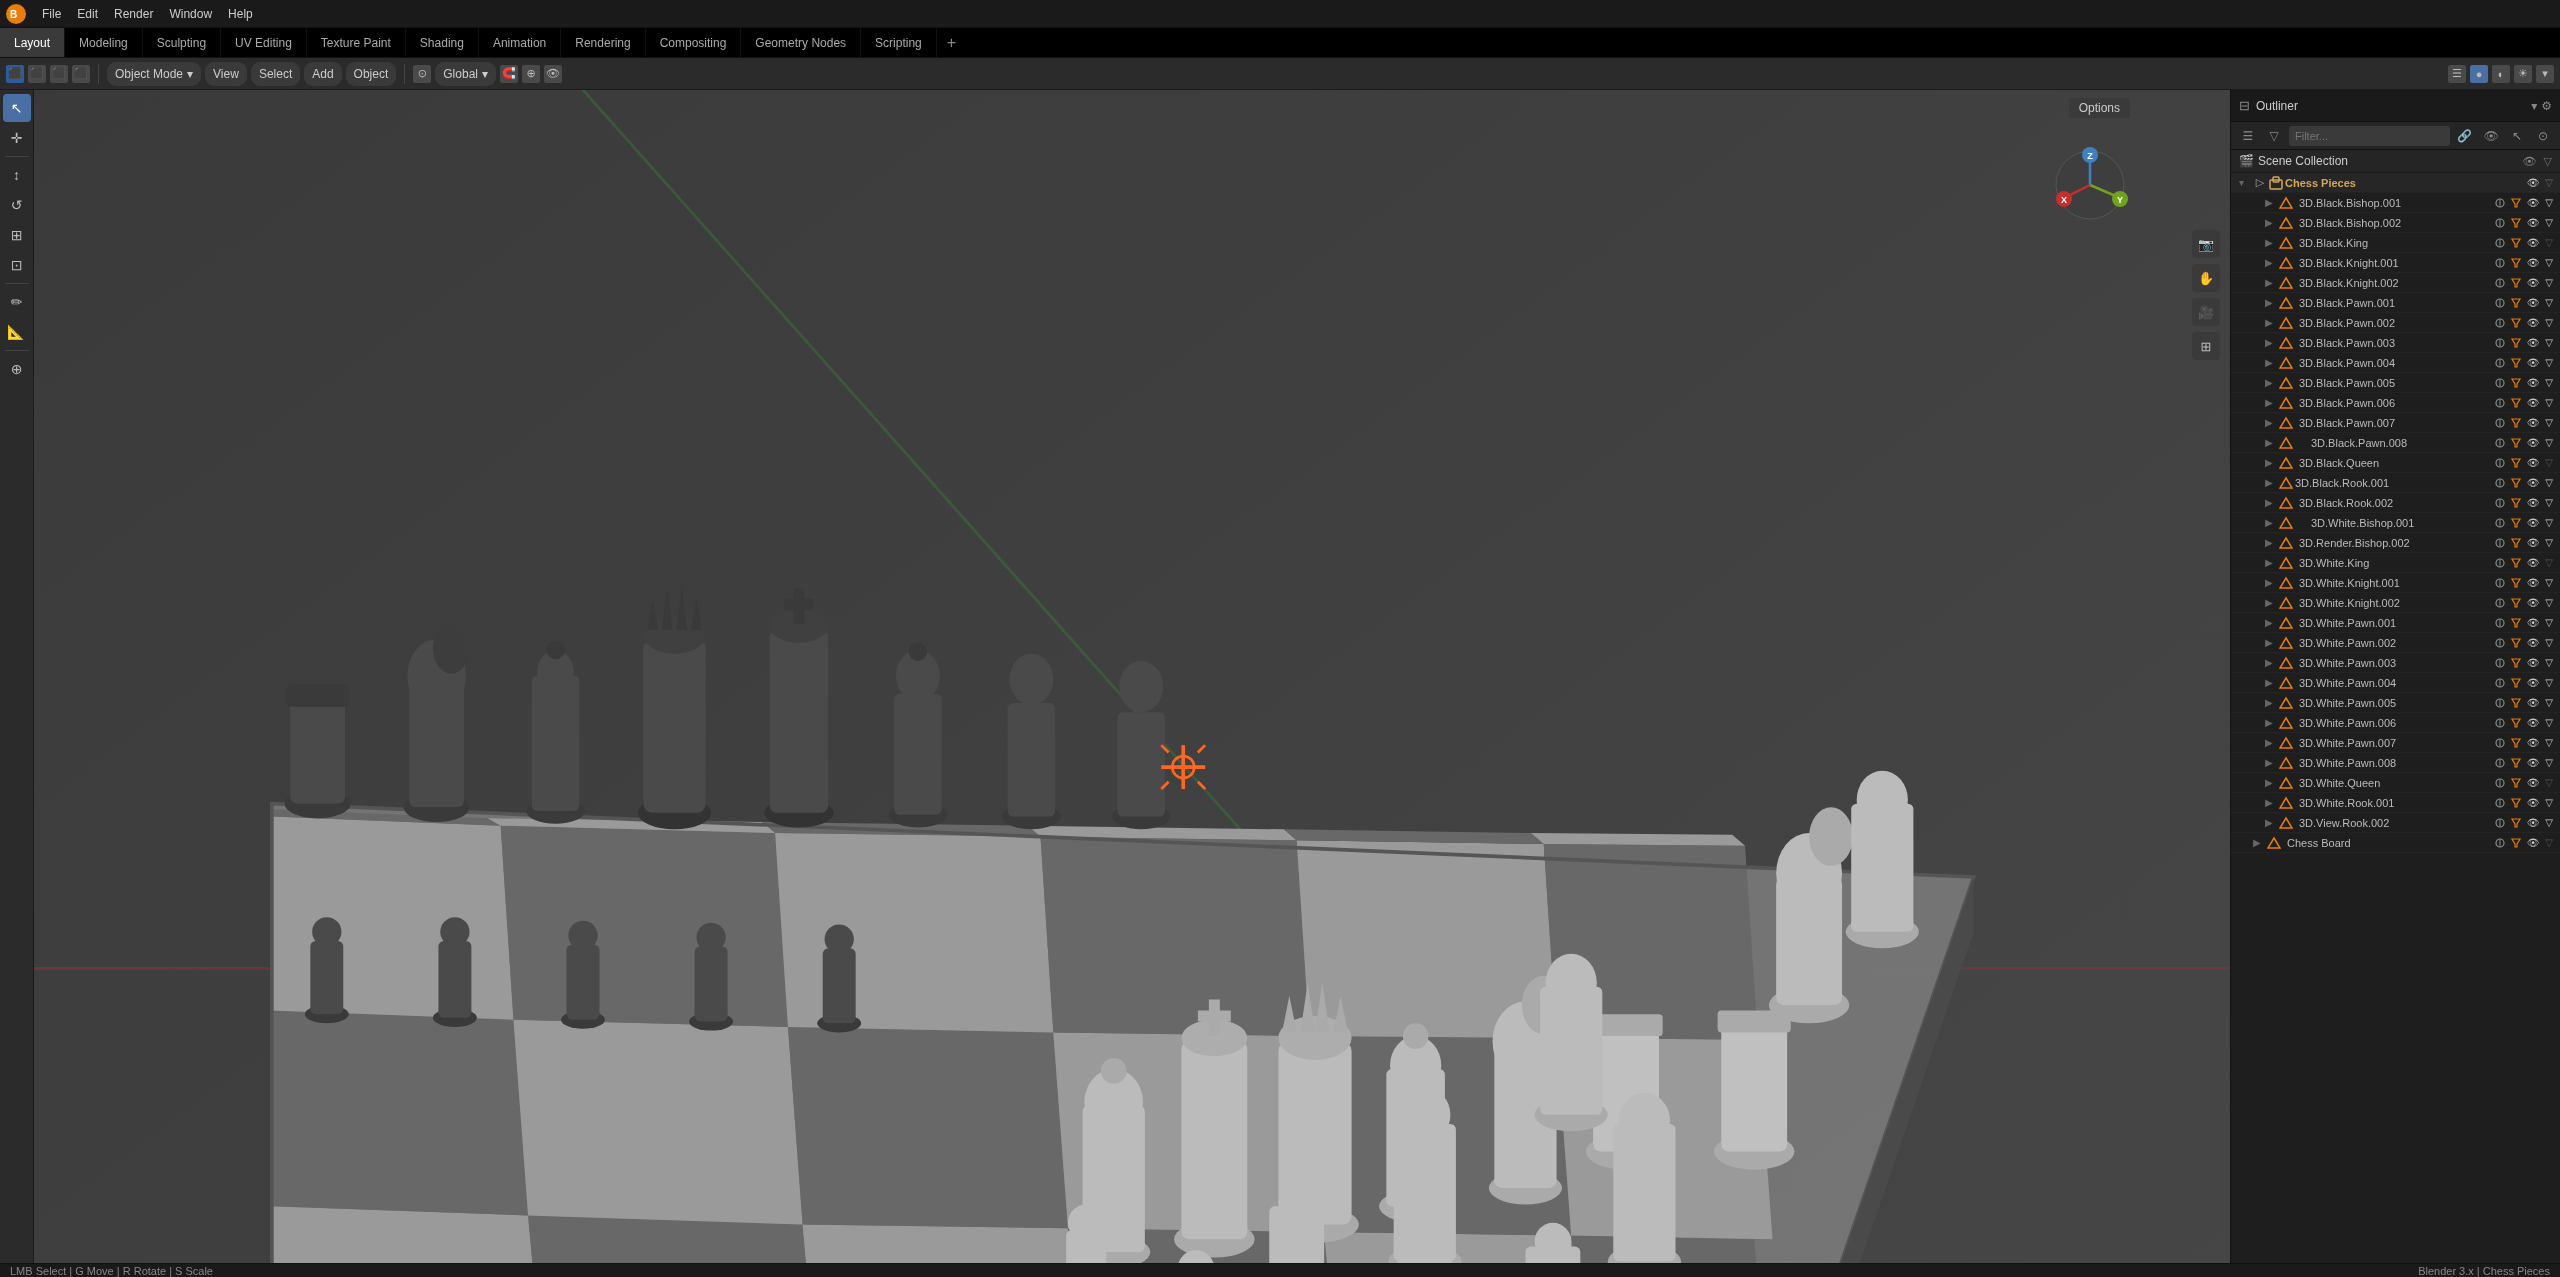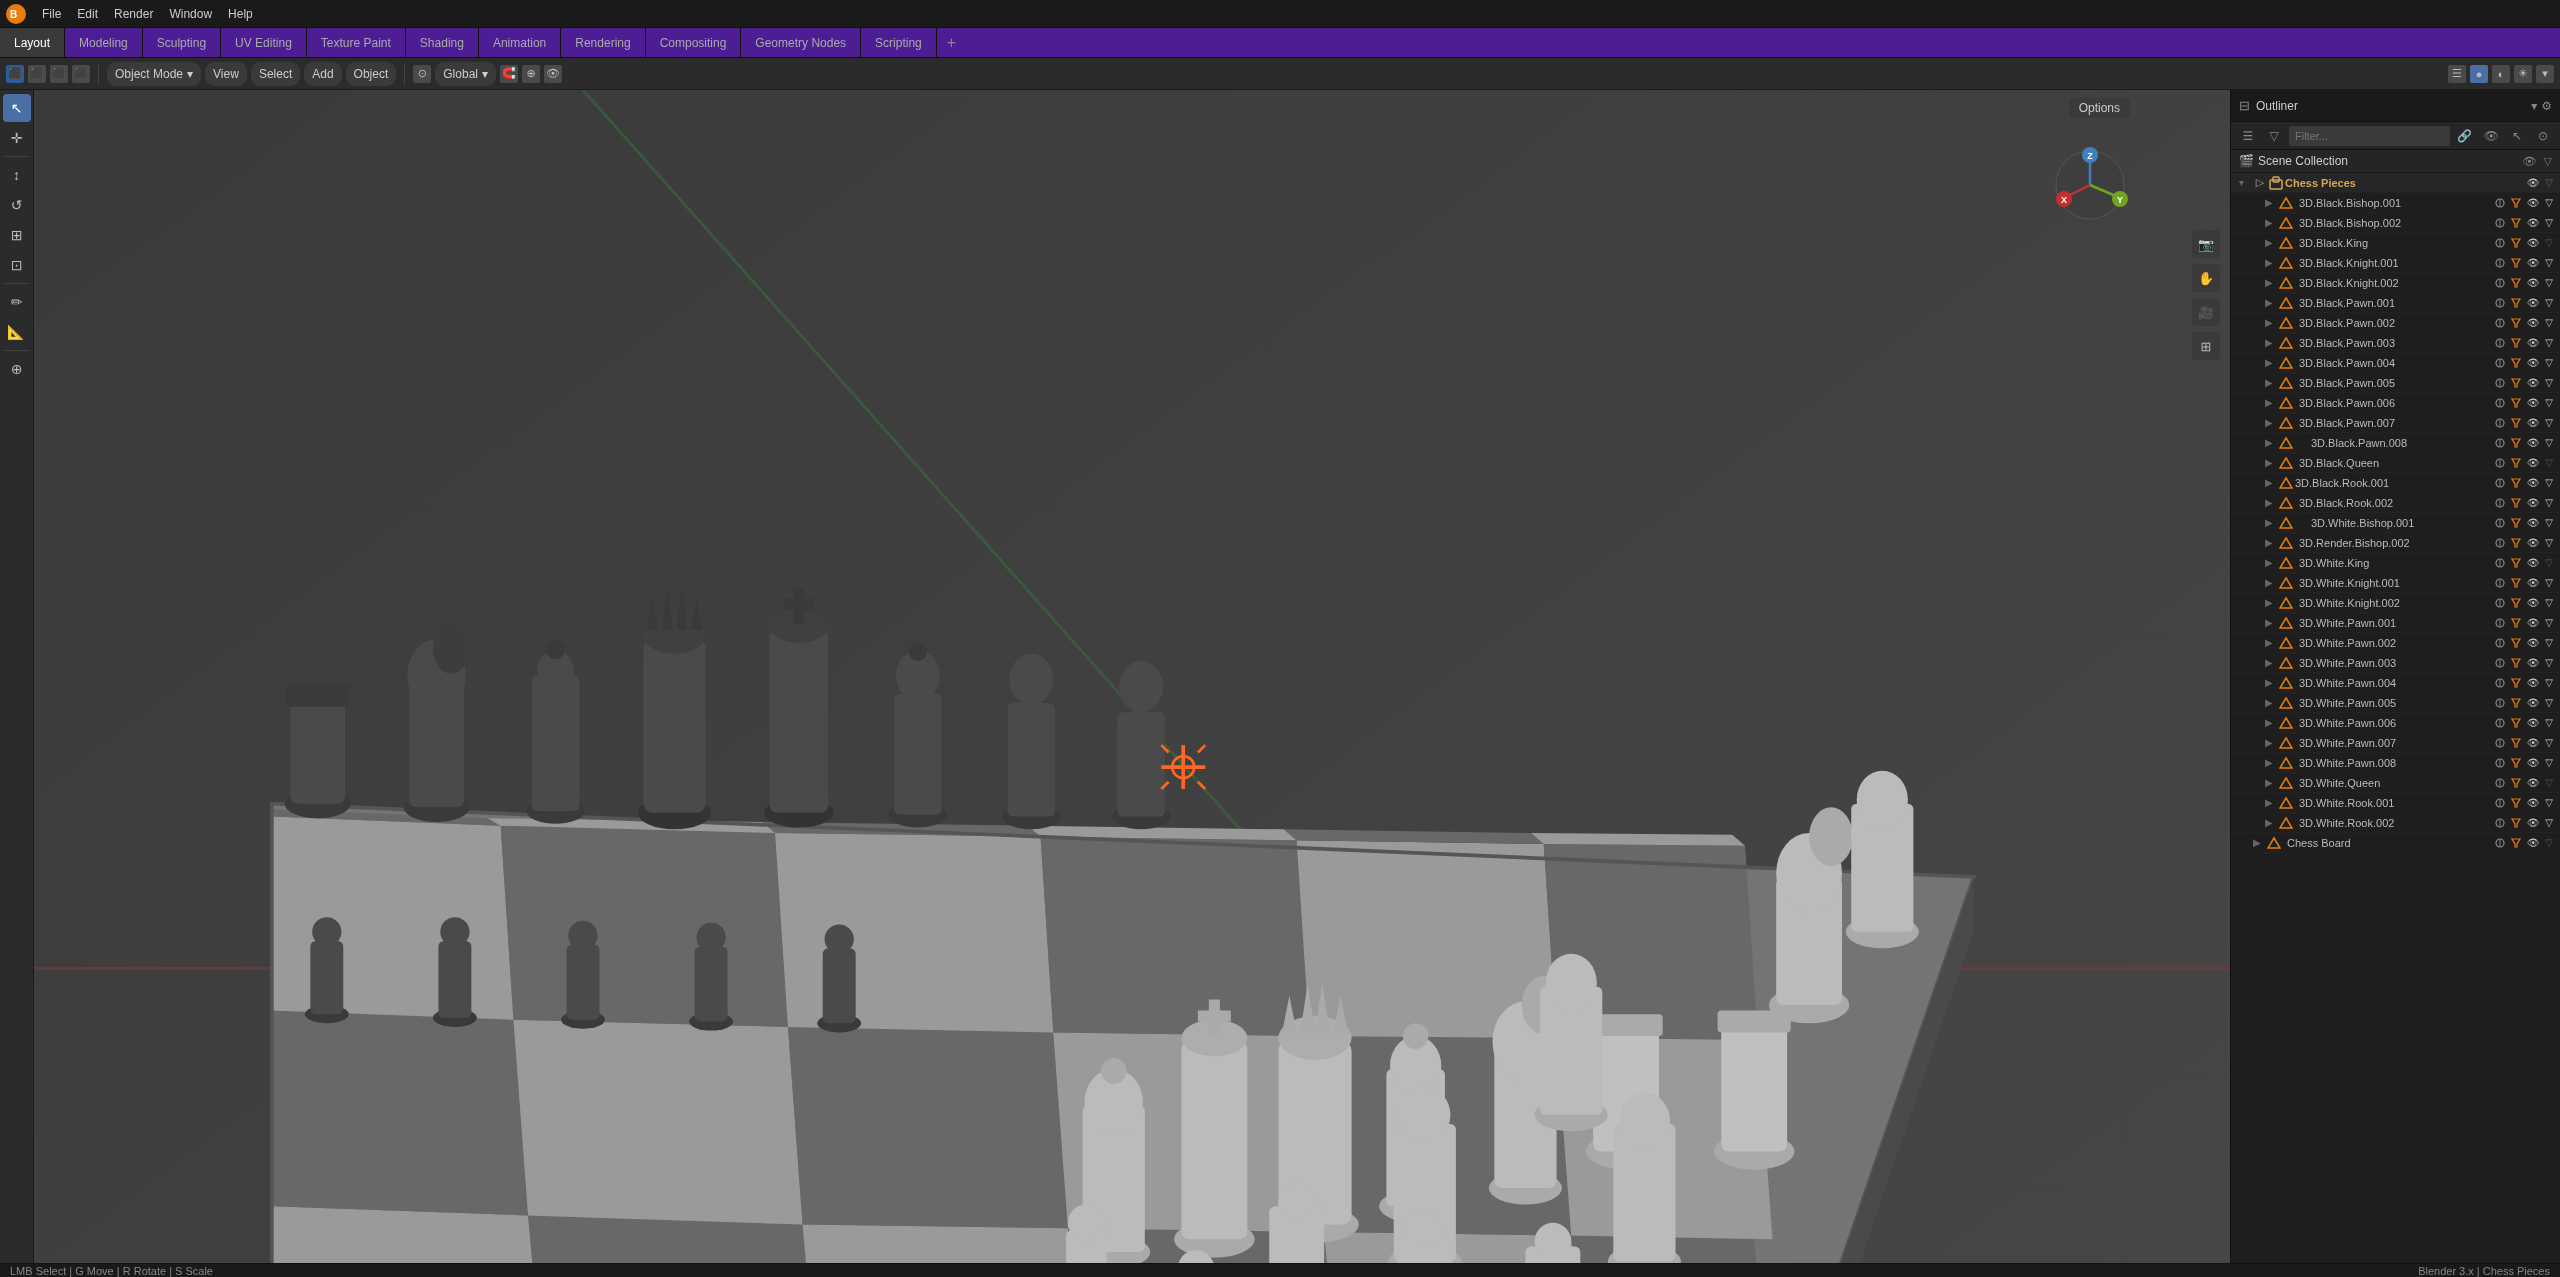--- a/index.html
+++ b/index.html
@@ -36,21 +36,21 @@
       color: #ccc;
       cursor: pointer;
       border-radius: 3px;
       white-space: nowrap;
     }
 
     
     .workspace-tabs {
       display: flex;
       align-items: center;
-      background: #4c1d95;
+      background: #000000;
       height: 30px;
       padding: 0 0;
       border-bottom: 1px solid #111;
       flex-shrink: 0;
     }
     .ws-tab {
       padding: 4px 14px;
       color: #aaa;
       cursor: pointer;
       border-right: 1px solid #111;
@@ -1347,21 +1347,21 @@
       <span class="oi-action-icon oi-vis visible" style="margin-left:2px">👁</span>
       <span class="oi-action-icon" style="color:#ccc;font-size:10px">▽</span>
     </div>
   </div>
         <div class="outliner-item">
     <span style="width:24px;display:inline-block;flex-shrink:0"></span>
     <span class="oi-expand">▶</span>
     <svg width="14" height="14" viewBox="0 0 14 14">
       <polygon points="7,2 13,12 1,12" fill="none" stroke="#e87d0d" stroke-width="1.5"></polygon>
     </svg>
-    <span class="oi-name" style="margin-left:4px">3D.White.Rook.002</span>
+    <span class="oi-name" style="margin-left:4px">3D.View.Rook.002</span>
     <div class="oi-actions">
       <svg width="12" height="12" viewBox="0 0 12 12" style="color:#888;cursor:pointer">
         <circle cx="6" cy="6" r="4" fill="none" stroke="#888" stroke-width="1.2"></circle>
         <line x1="6" y1="2" x2="6" y2="10" stroke="#888" stroke-width="1"></line>
       </svg>
       <svg width="12" height="12" viewBox="0 0 12 12" style="margin-left:2px;cursor:pointer">
         <polygon points="2,2 10,2 7,7 7,10 5,10 5,7" fill="none" stroke="#e87d0d" stroke-width="1.2"></polygon>
       </svg>
       <span class="oi-action-icon oi-vis visible" style="margin-left:2px">👁</span>
       <span class="oi-action-icon" style="color:#ccc;font-size:10px">▽</span>

